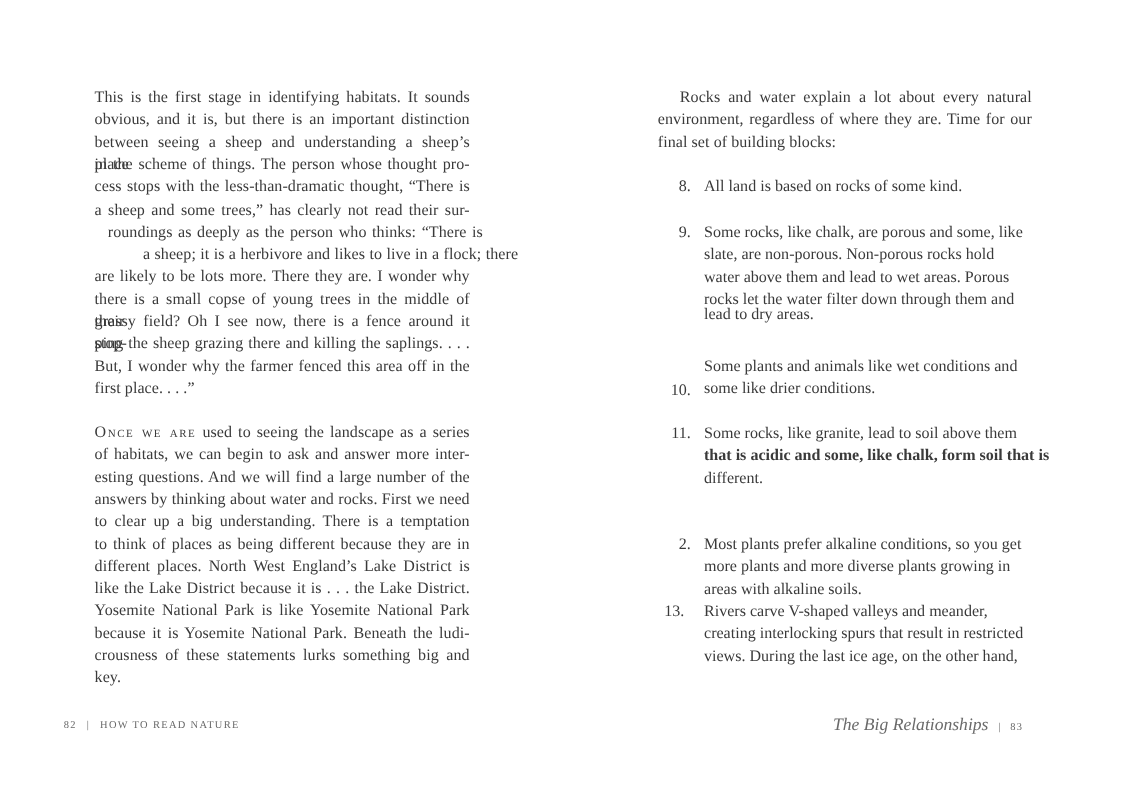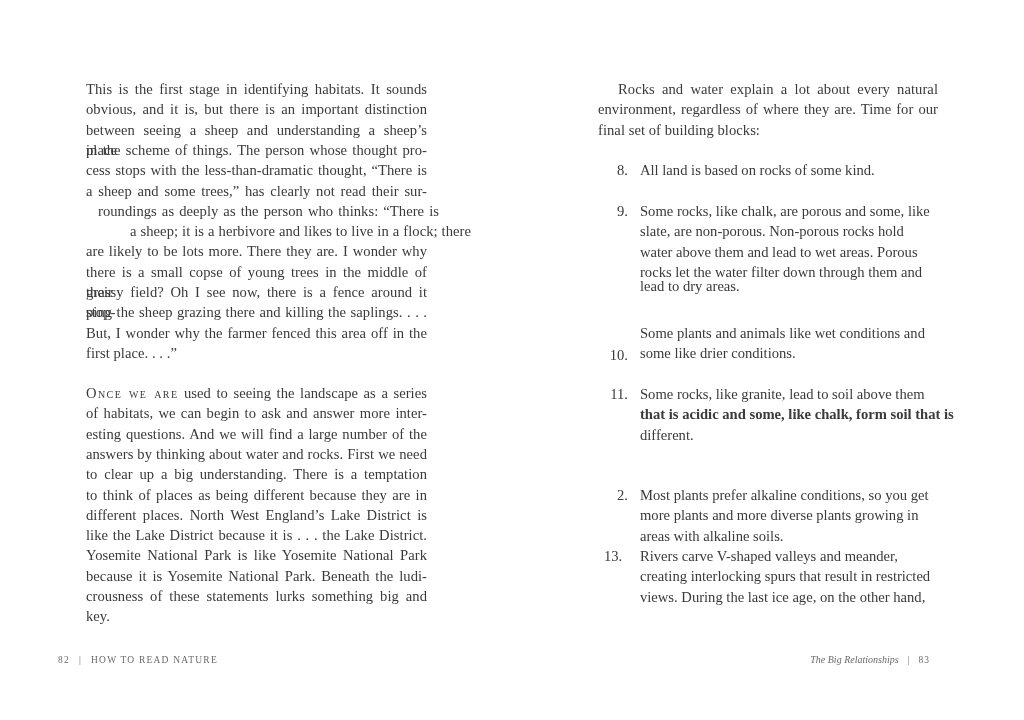--- a/index.html
+++ b/index.html
@@ -63,21 +63,21 @@
       position: absolute;
       top: 653px;
       font-size: 9.5px;
       line-height: 14px;
       color: #6a6a6a;
       white-space: nowrap;
     }
     .footer-left { left: 58px; letter-spacing: 1.2px; }
     .footer-left .sep { margin: 0 9px; }
     .footer-right { right: 94px; }
-    .footer-right .title { font-style: italic; font-size: 10px; letter-spacing: 0; }
+    .footer-right .title { font-style: italic; font-size: 16px; letter-spacing: 0; }
     .footer-right .sep { margin: 0 9px; }
     .footer-right .num { letter-spacing: 1px; }
   </style>
 </head>
 <body>
 
 <div class="page page-left">
   <div class="left-col" id="left-body">
       <div class="line justify" style="top: 79px;">This is the first stage in identifying habitats. It sounds</div>
       <div class="line justify" style="top: 99.3px;">obvious, and it is, but there is an important distinction</div>

